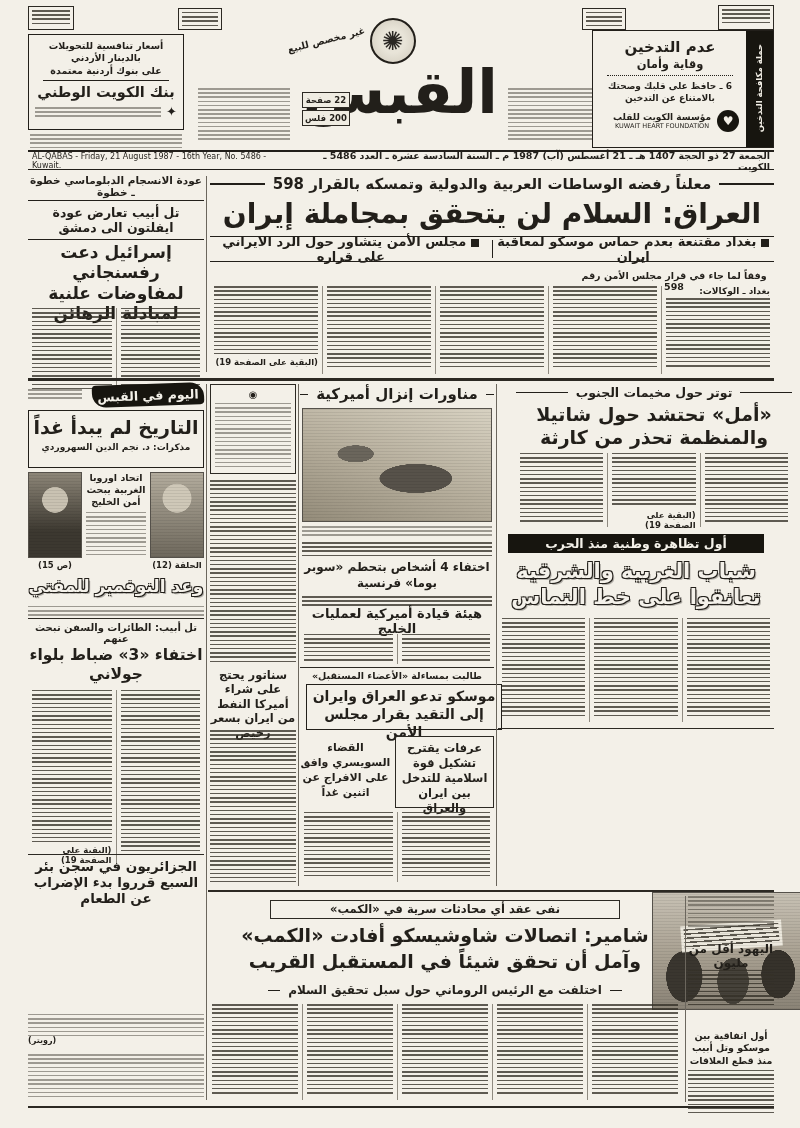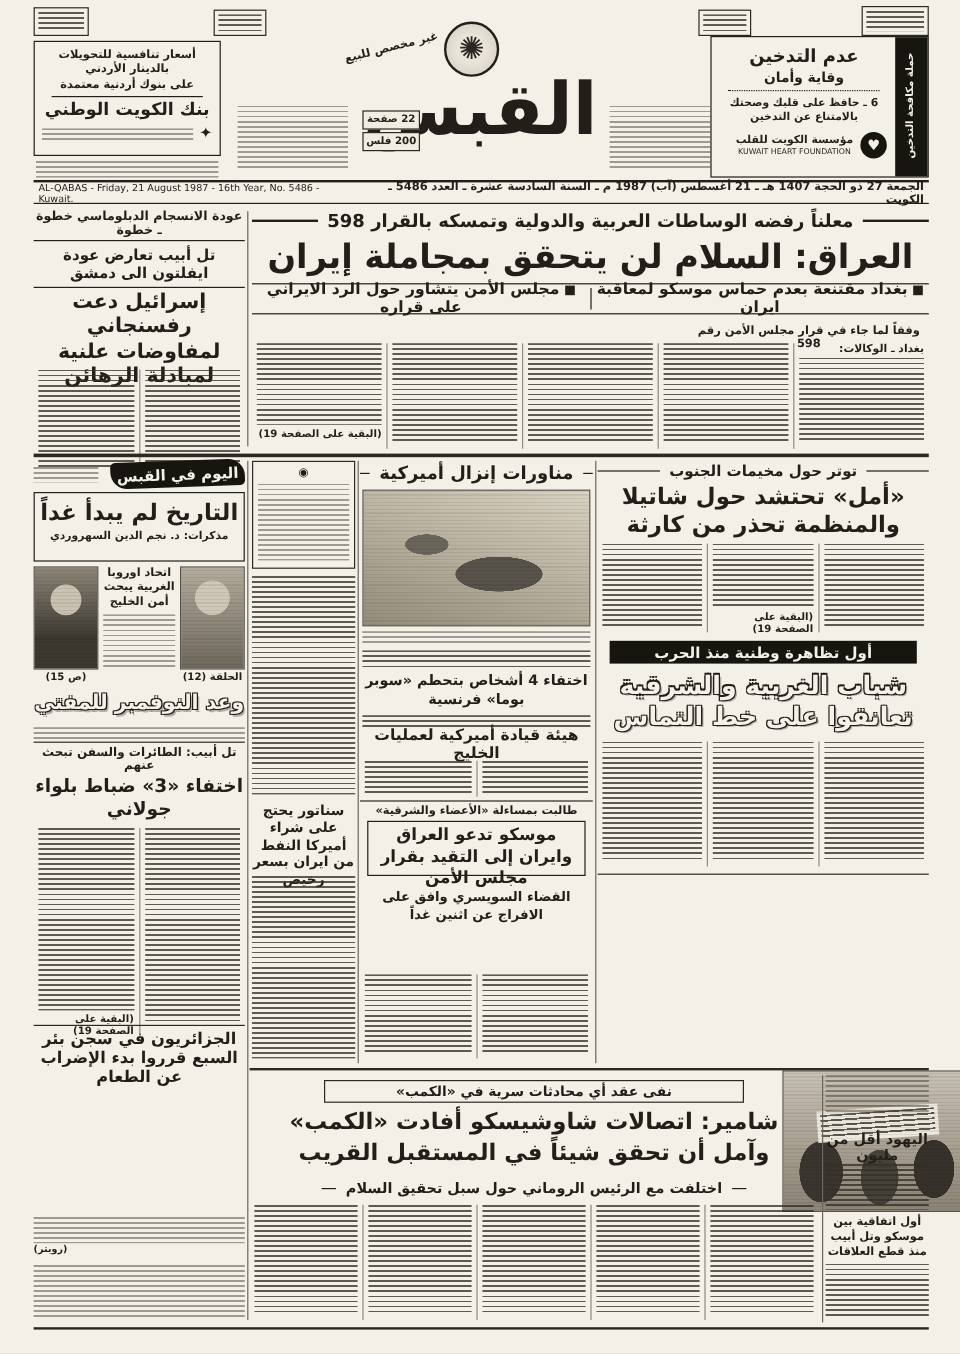--- a/index.html
+++ b/index.html
@@ -227,36 +227,37 @@
         </div>
       <div>
           <div class="ftext" style="height:28px;"></div>
         </div>
     </div>
   </div>
 
   <div class="hr" style="left:300px;top:667px;width:194px;height:1px;"></div>
 
   <div class="abs" style="left:300px;top:670px;width:194px;height:216px;">
-    <div class="c b" style="font-size:9.5px;">طالبت بمساءلة «الأعضاء والشرقية»</div>
-    <div class="abs bx c x" style="left:6px;top:14px;width:182px;height:46px;font-size:14px;line-height:1.3;padding:2px;">موسكو تدعو العراق وايران إلى التقيد بقرار مجلس الأمن</div>
+    <div class="c b" style="font-size:9.5px;">طالبت بمساءلة «الأعضاء المستقبل»</div>
+    <div class="abs bx c x" style="left:6px;top:14px;width:196px;height:46px;font-size:14px;line-height:1.3;padding:2px;">موسكو تدعو العراق وايران إلى التقيد بقرار مجلس الأمن</div>
     <div class="abs" style="left:0;top:66px;width:194px;height:72px;display:flex;gap:4px;">
+      <div class="bx1 c x" style="flex:1;font-size:11.5px;line-height:1.3;padding:4px 3px;">عرفات يقترح تشكيل قوة اسلامية للتدخل بين ايران والعراق</div>
       <div class="c x" style="flex:1;font-size:11px;line-height:1.35;padding-top:5px;">القضاء السويسري وافق على الافراج عن اثنين غداً</div>
     </div>
     <div class="cols sep abs" style="left:0;top:142px;width:194px;height:70px;">
       <div>
           <div class="ftext" style="height:66px;"></div>
         </div>
       <div>
           <div class="ftext" style="height:66px;"></div>
         </div>
     </div>
   </div>
 
-  <div class="abs" style="left:498px;top:384px;width:276px;height:146px;">
+  <div class="abs" style="left:516px;top:384px;width:276px;height:146px;">
     <div class="krule thin c" style="font-size:12.5px;height:16px;">
         <span>توتر حول مخيمات الجنوب</span>
       </div>
     <div class="c x" style="margin-top:3px;font-size:19px;line-height:1.2;height:46px;">«أمل» تحتشد حول شاتيلا والمنظمة تحذر من كارثة</div>
     <div class="cols sep" style="margin-top:4px;height:74px;">
       <div>
           <div class="ftext" style="height:70px;"></div>
         </div>
       <div>
         <div class="ftext" style="height:54px;"></div>
@@ -286,21 +287,21 @@
 
   <div class="hr" style="left:498px;top:728px;width:276px;height:1px;"></div>
 
 
   <div class="hr" style="left:208px;top:890px;width:566px;height:2px;"></div>
 
   <div class="abs" style="left:688px;top:896px;width:86px;height:206px;">
     <div class="ftext lt" style="height:34px;"></div>
     <div class="c x" style="font-size:12px;line-height:1.2;margin-top:12px;height:28px;">اليهود أقل من مليون</div>
     <div class="ftext" style="height:38px;"></div>
-    <div class="c x" style="font-size:9.5px;line-height:1.3;margin-top:5px;height:40px;">أول اتفاقية بين موسكو وتل أبيب منذ قطع العلاقات</div>
+    <div class="c x" style="font-size:9.5px;line-height:1.3;margin-top:22px;height:40px;">أول اتفاقية بين موسكو وتل أبيب منذ قطع العلاقات</div>
     <div class="ftext" style="height:44px;"></div>
   </div>
 
   <div class="abs" style="left:208px;top:900px;width:474px;height:202px;">
     <div class="abs bx1 c b" style="left:62px;top:0;width:350px;height:19px;font-size:11.5px;line-height:17px;">نفى عقد أي محادثات سرية في «الكمب»</div>
     <div class="abs c x" style="left:0;top:24px;width:474px;font-size:19px;">شامير: اتصالات شاوشيسكو أفادت «الكمب»</div>
     <div class="abs c x" style="left:0;top:50px;width:474px;font-size:19px;">وآمل أن تحقق شيئاً في المستقبل القريب</div>
     <div class="krule thin c abs" style="left:60px;top:82px;width:354px;font-size:12px;height:16px;">
         <span>اختلفت مع الرئيس الروماني حول سبل تحقيق السلام</span>
       </div>

